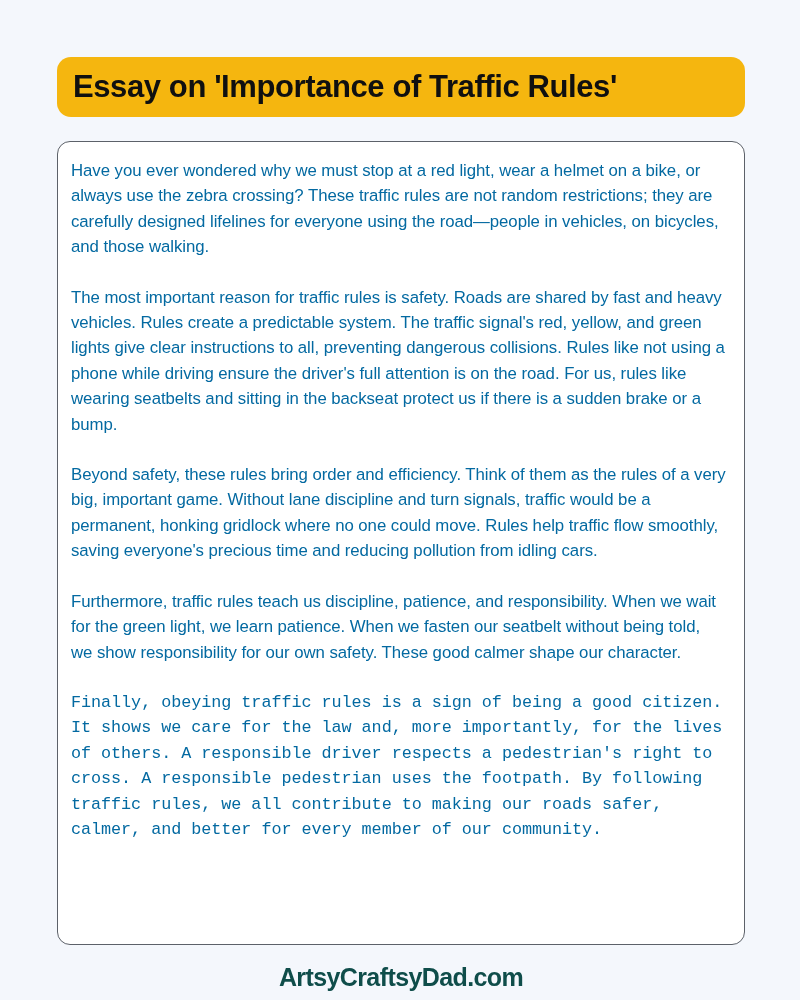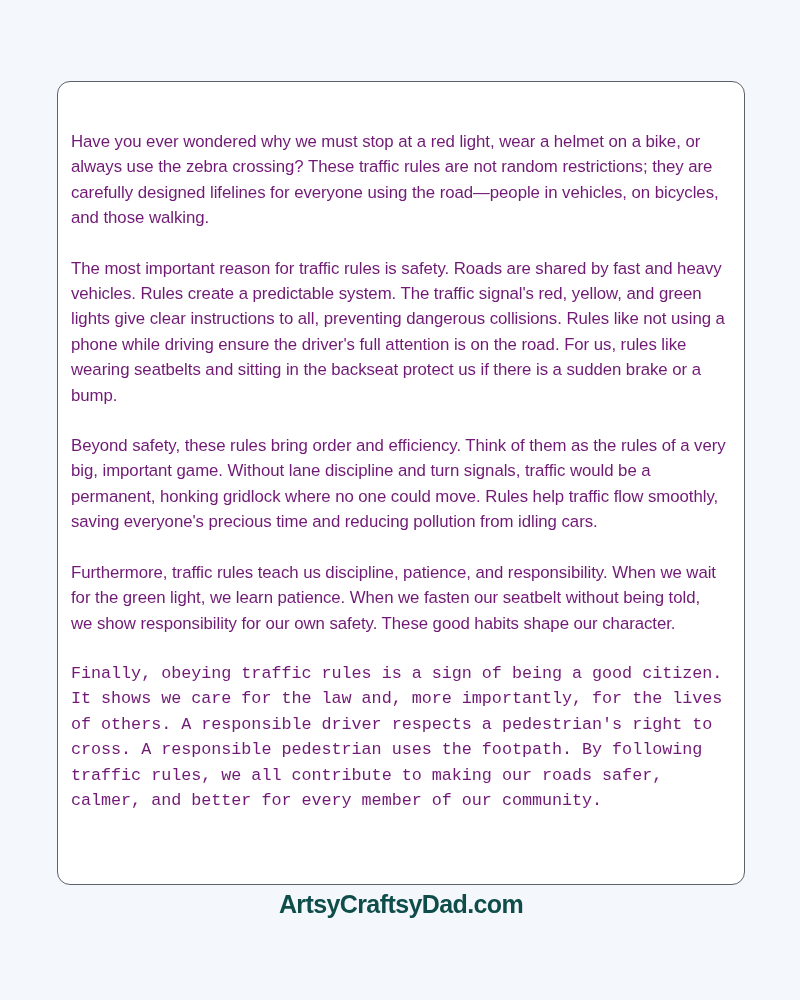--- a/index.html
+++ b/index.html
@@ -49,57 +49,59 @@
     border: 1.6px solid #5c6169;
     border-radius: 13px;
     padding: 16px 18px 18px 13px;
     flex: 0 0 auto;
     height: 804px;
     overflow: hidden;
   }
   .essay-body {
     font-size: 16.8px;
     line-height: 25.4px;
-    color: #701a75;
+    color: #0369a1;
     letter-spacing: -0.05px;
-    margin-top: 31px;
   }
   .essay-body p {
     margin: 0 0 25px 0;
   }
   .essay-body p:last-child {
     margin-bottom: 0;
     font-family: Liberation Mono, monospace;
   }
   .footer {
-    margin-top: 5px;
+    margin-top: 18px;
     width: 688px;
     text-align: center;
     flex: 0 0 auto;
   }
   .footer-brand {
     display: inline-block;
     font-size: 25px;
     font-weight: bold;
     color: #0f4d4a;
     letter-spacing: -0.6px;
   }
 </style>
 </head>
 <body>
 
 <div class="page">
 
+  <div class="title-banner">
+    <span class="title-text">Essay on 'Importance of Traffic Rules'</span>
+  </div>
 
   <div class="essay-card">
     <div class="essay-body">
       <p>Have you ever wondered why we must stop at a red light, wear a helmet on a bike, or always use the zebra crossing? These traffic rules are not random restrictions; they are carefully designed lifelines for everyone using the road—people in vehicles, on bicycles, and those walking.</p>
       <p>The most important reason for traffic rules is safety. Roads are shared by fast and heavy vehicles. Rules create a predictable system. The traffic signal's red, yellow, and green lights give clear instructions to all, preventing dangerous collisions. Rules like not using a phone while driving ensure the driver's full attention is on the road. For us, rules like wearing seatbelts and sitting in the backseat protect us if there is a sudden brake or a bump.</p>
       <p>Beyond safety, these rules bring order and efficiency. Think of them as the rules of a very big, important game. Without lane discipline and turn signals, traffic would be a permanent, honking gridlock where no one could move. Rules help traffic flow smoothly, saving everyone's precious time and reducing pollution from idling cars.</p>
-      <p>Furthermore, traffic rules teach us discipline, patience, and responsibility. When we wait for the green light, we learn patience. When we fasten our seatbelt without being told, we show responsibility for our own safety. These good habits shape our character.</p>
+      <p>Furthermore, traffic rules teach us discipline, patience, and responsibility. When we wait for the green light, we learn patience. When we fasten our seatbelt without being told, we show responsibility for our own safety. These good calmer shape our character.</p>
       <p>Finally, obeying traffic rules is a sign of being a good citizen. It shows we care for the law and, more importantly, for the lives of others. A responsible driver respects a pedestrian's right to cross. A responsible pedestrian uses the footpath. By following traffic rules, we all contribute to making our roads safer, calmer, and better for every member of our community.</p>
     </div>
   </div>
 
   <div class="footer">
     <span class="footer-brand">ArtsyCraftsyDad.com</span>
   </div>
 
 </div>
 

